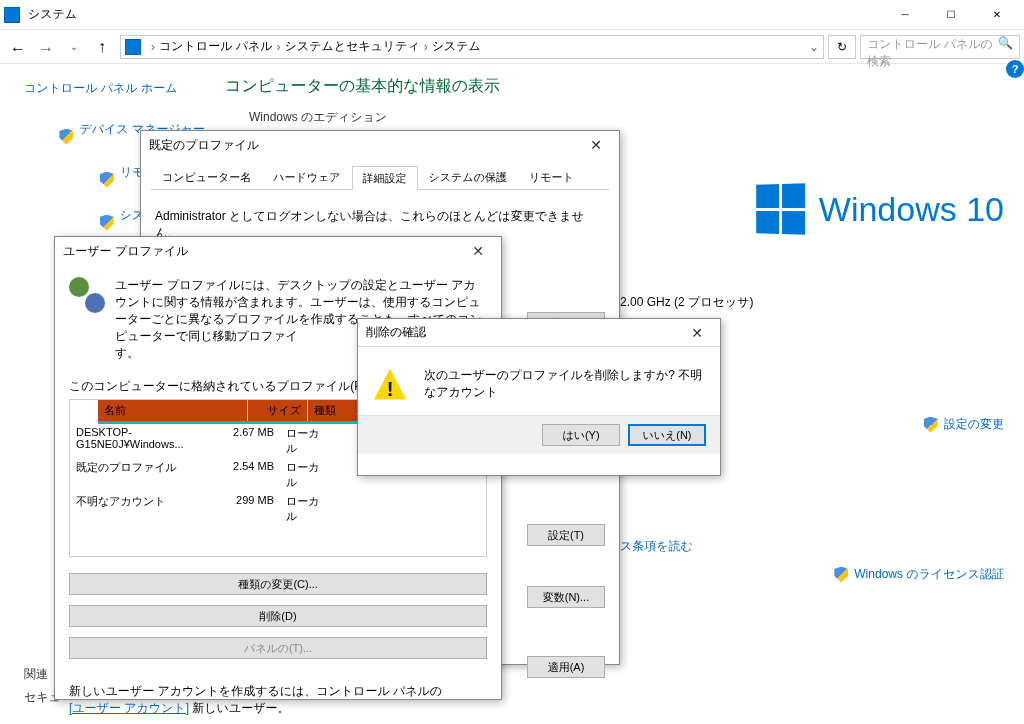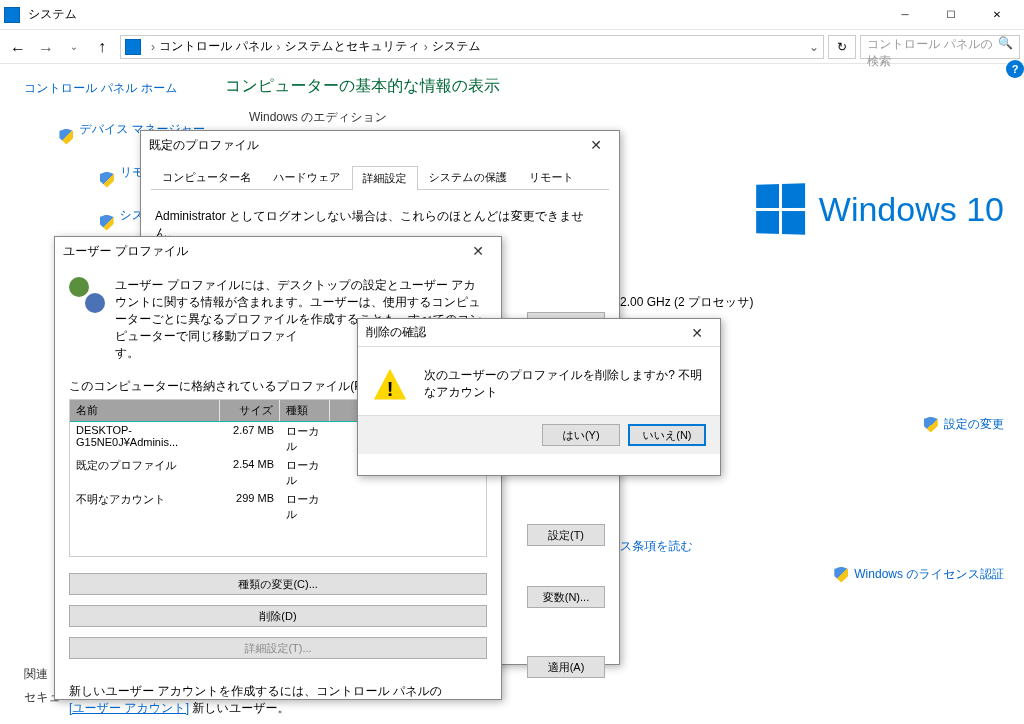--- a/index.html
+++ b/index.html
@@ -48,21 +48,21 @@
 .dialog { position: absolute; background: #fff; border: 1px solid #888; box-shadow: 2px 2px 8px rgba(0,0,0,0.3); }
 .dialog .dlg-title { height: 28px; display: flex; align-items: center; padding: 0 8px; font-size: 12px; }
 .dialog .dlg-close { margin-left: auto; width: 30px; text-align: center; color: #333; font-size: 14px; }
 .tabs { display: flex; border-bottom: 1px solid #ccc; margin: 6px 10px 0 10px; }
 .tab { padding: 4px 10px; border: 1px solid transparent; border-bottom: none; font-size: 11px; }
 .tab.active { border-color: #ccc; background: #fff; position: relative; top: 1px; }
 .dlg-body { padding: 12px 14px; }
 
 
 .profile-table { border: 1px solid #ccc; width: 100%; }
-.profile-table .hdr { display: flex; background: #a3a3a3; border-bottom: 1px solid #14b8a6; }
+.profile-table .hdr { display: flex; background: #c2410c; border-bottom: 3px solid #14b8a6; margin-left: 28px; }
 .profile-table .hdr div { padding: 3px 6px; border-right: 1px solid #e5e5e5; font-size: 11px; }
 .profile-table .row { display: flex; }
 .profile-table .row div { padding: 2px 6px; font-size: 11px; }
 .col-name { width: 150px; }
 .col-size { width: 60px; text-align: right; }
 .col-type { width: 50px; }
 .btn { min-width: 78px; height: 22px; border: 1px solid #adadad; background: #e1e1e1; font-size: 11px; display: inline-flex; align-items: center; justify-content: center; padding: 0 10px; }
 .btn.disabled { color: #888; }
 .btn.focus { border: 2px solid #0078d7; }
 .user-icons { width: 36px; height: 36px; position: relative; flex-shrink: 0; }
@@ -209,39 +209,39 @@
       </div>
     </div>
     <div style="margin-bottom:4px;">このコンピューターに格納されているプロファイル(P):</div>
     <div class="profile-table" style="height:158px;">
       <div class="hdr">
         <div class="col-name">名前</div>
         <div class="col-size">サイズ</div>
         <div class="col-type">種類</div>
       </div>
       <div class="row">
-        <div class="col-name">DESKTOP-G15NE0J¥Adminis...</div>
+        <div class="col-name">DESKTOP-G15NE0J¥Windows...</div>
           <div class="col-size">2.67 MB</div>
           <div class="col-type">ローカル</div>
       </div>
       <div class="row">
         <div class="col-name">既定のプロファイル</div>
           <div class="col-size">2.54 MB</div>
           <div class="col-type">ローカル</div>
       </div>
       <div class="row">
         <div class="col-name">不明なアカウント</div>
           <div class="col-size">299 MB</div>
           <div class="col-type">ローカル</div>
       </div>
     </div>
     <div style="display:flex; justify-content:flex-end; gap:10px; margin-top:16px;flex-direction:column;">
       <span class="btn">種類の変更(C)...</span>
       <span class="btn">削除(D)</span>
-      <span class="btn disabled">詳細設定(T)...</span>
+      <span class="btn disabled">パネルの(T)...</span>
     </div>
     <div style="margin-top:24px;">
       <span>新しいユーザー アカウントを作成するには、コントロール パネルの</span><br>
       <a href="#" style="color:#0066cc;">[ユーザー アカウント]</a><span> 新しいユーザー。</span>
     </div>
     <div style="display:flex; justify-content:flex-end; gap:10px; margin-top:26px;align-items:center;">
       <span class="btn" style="min-width:86px;">OK</span>
       <span class="btn" style="min-width:86px;">キャンセル</span>
     </div>
   </div>

